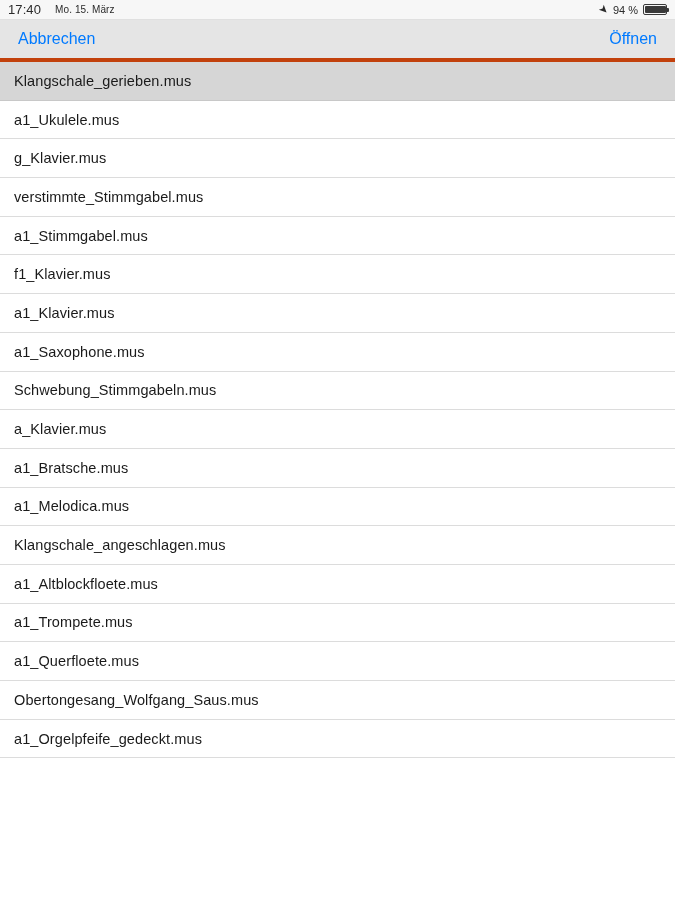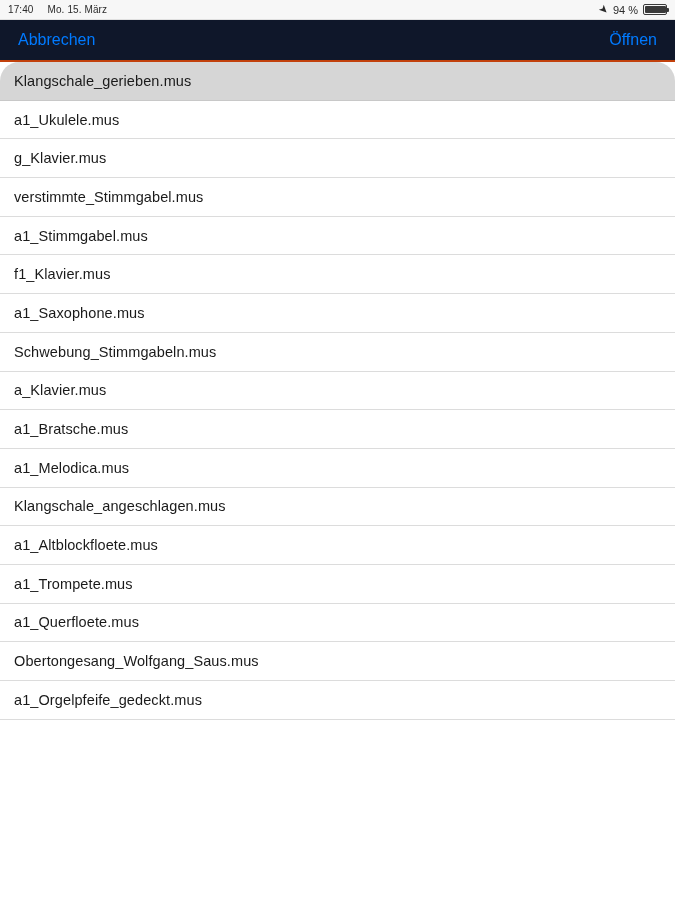--- a/index.html
+++ b/index.html
@@ -33,21 +33,21 @@
     gap: 14px;
     flex: 0 0 auto;
   }
   .status-spacer { flex: 1 1 auto; }
   .status-right {
     display: flex;
     align-items: center;
     gap: 5px;
     flex: 0 0 auto;
   }
-  .status-time { font-size: 10px; letter-spacing: 0.1px; }
+  .status-time { font-size: 13px; letter-spacing: 0.1px; }
   .status-date { font-size: 10px; letter-spacing: 0.1px; }
   .plane-icon {
     font-size: 11px;
     line-height: 1;
     display: inline-block;
     transform: rotate(45deg);
   }
   .battery-pct { font-size: 11px; text-align: right; }
   .battery {
     width: 24px;
@@ -74,22 +74,22 @@
     top: 1px;
     bottom: 1px;
     width: 88%;
     background: #3a3a3a;
     border-radius: 1px;
   }
 
   
   .nav-bar {
     height: 42px;
-    background: #0f172a;
-    border-bottom: 2px solid #c2410c;
+    background: #e5e5e5;
+    border-bottom: 4px solid #c2410c;
     display: flex;
     align-items: center;
     justify-content: space-between;
     padding: 0 16px;
     box-sizing: border-box;
   }
   .nav-btn {
     color: #007aff;
     font-size: 16px;
     background: none;
@@ -97,21 +97,20 @@
     padding: 2px 2px;
     cursor: pointer;
     font-family: "Liberation Sans", sans-serif;
   }
 
   
   .file-list {
     background: #ffffff;
     height: 838px;
     overflow: hidden;
-    border-radius: 19px;
   }
   .file-row {
     height: 38.7px;
     display: flex;
     align-items: center;
     padding-left: 14px;
     border-bottom: 1px solid #dcdcdc;
     font-size: 14.5px;
     color: #1a1a1a;
     box-sizing: border-box;
@@ -165,20 +164,23 @@
       <div class="file-row">
         <span class="file-name">verstimmte_Stimmgabel.mus</span>
       </div>
       <div class="file-row">
         <span class="file-name">a1_Stimmgabel.mus</span>
       </div>
       <div class="file-row">
         <span class="file-name">f1_Klavier.mus</span>
       </div>
       <div class="file-row">
+        <span class="file-name">a1_Klavier.mus</span>
+      </div>
+      <div class="file-row">
         <span class="file-name">a1_Saxophone.mus</span>
       </div>
       <div class="file-row">
         <span class="file-name">Schwebung_Stimmgabeln.mus</span>
       </div>
       <div class="file-row">
         <span class="file-name">a_Klavier.mus</span>
       </div>
       <div class="file-row">
         <span class="file-name">a1_Bratsche.mus</span>

